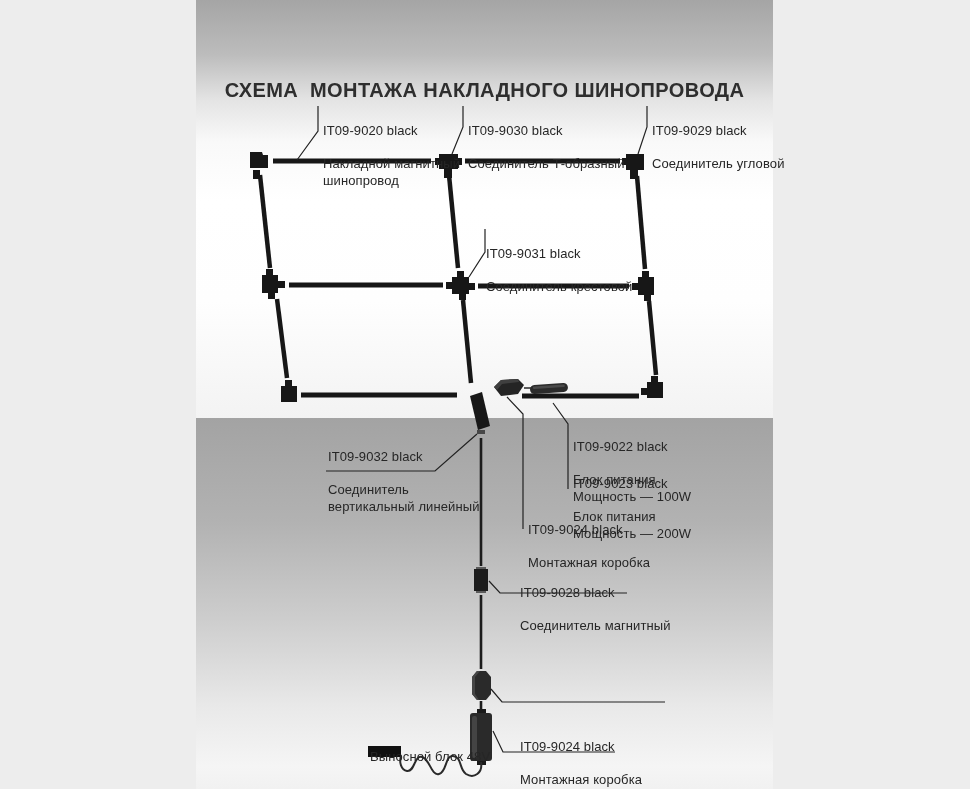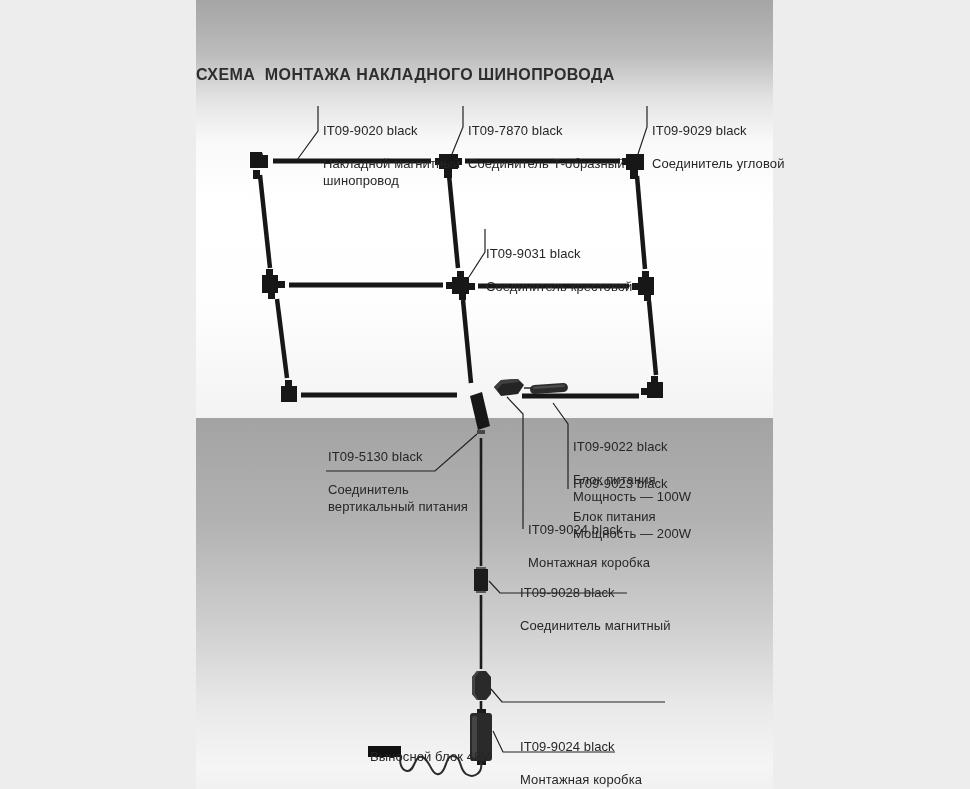--- a/index.html
+++ b/index.html
@@ -10,22 +10,22 @@
   .stage-top{
     position:absolute;left:196px;top:0;width:577px;height:418px;
     background:linear-gradient(180deg,#a5a5a5 0%,#bcbcbc 13%,#e4e4e4 24%,#f9f9f9 34%,#ffffff 48%,#fefefe 72%,#f3f3f3 100%);
   }
   .stage-bottom{
     position:absolute;left:196px;top:418px;width:577px;height:371px;
     background:linear-gradient(180deg,#a3a3a3 0%,#b2b2b2 28%,#cecece 55%,#e9e9e9 78%,#f5f5f5 94%,#f1f1f1 100%);
   }
   svg.diagram{position:absolute;left:0;top:0;}
   .title{
-    position:absolute;left:196px;top:19px;width:577px;text-align:left;
-    font-weight:bold;font-size:16px;line-height:1.42;color:#2e2e2e;
+    position:absolute;left:196px;top:19px;width:577px;text-align:center;
+    font-weight:bold;font-size:20px;line-height:1.42;color:#2e2e2e;
     letter-spacing:.4px;white-space:pre-wrap;
   }
   .lbl{
     position:absolute;color:#262626;font-weight:normal;font-size:13px;
     line-height:1.28;white-space:pre-line;letter-spacing:.1px;
   }
 </style>
 </head>
 <body>
 
@@ -160,21 +160,21 @@
     </g>
   </svg>
 
   <div class="lbl" style="left:323px;top:106px">
     <div>IT09-9020 black</div>
     <div>Накладной магнитный
 шинопровод</div>
   </div>
 
   <div class="lbl" style="left:468px;top:106px">
-    <div>IT09-7870 black</div>
+    <div>IT09-9030 black</div>
     <div>Соединитель Т-образный</div>
   </div>
 
   <div class="lbl" style="left:652px;top:106px">
     <div>IT09-9029 black</div>
     <div>Соединитель угловой</div>
   </div>
 
   <div class="lbl" style="left:486px;top:229px">
     <div>IT09-9031 black</div>
@@ -192,23 +192,23 @@
     <div>Блок питания
 Мощность — 200W</div>
   </div>
 
   <div class="lbl" style="left:528px;top:505px">
     <div>IT09-9024 black</div>
     <div>Монтажная коробка</div>
   </div>
 
   <div class="lbl" style="left:328px;top:432px">
-    <div>IT09-5130 black</div>
+    <div>IT09-9032 black</div>
     <div>Соединитель
-вертикальный питания</div>
+вертикальный линейный</div>
   </div>
 
   <div class="lbl" style="left:520px;top:568px">
     <div>IT09-9028 black</div>
     <div>Соединитель магнитный</div>
   </div>
 
 
   <div class="lbl" style="left:520px;top:722px">
     <div>IT09-9024 black</div>

